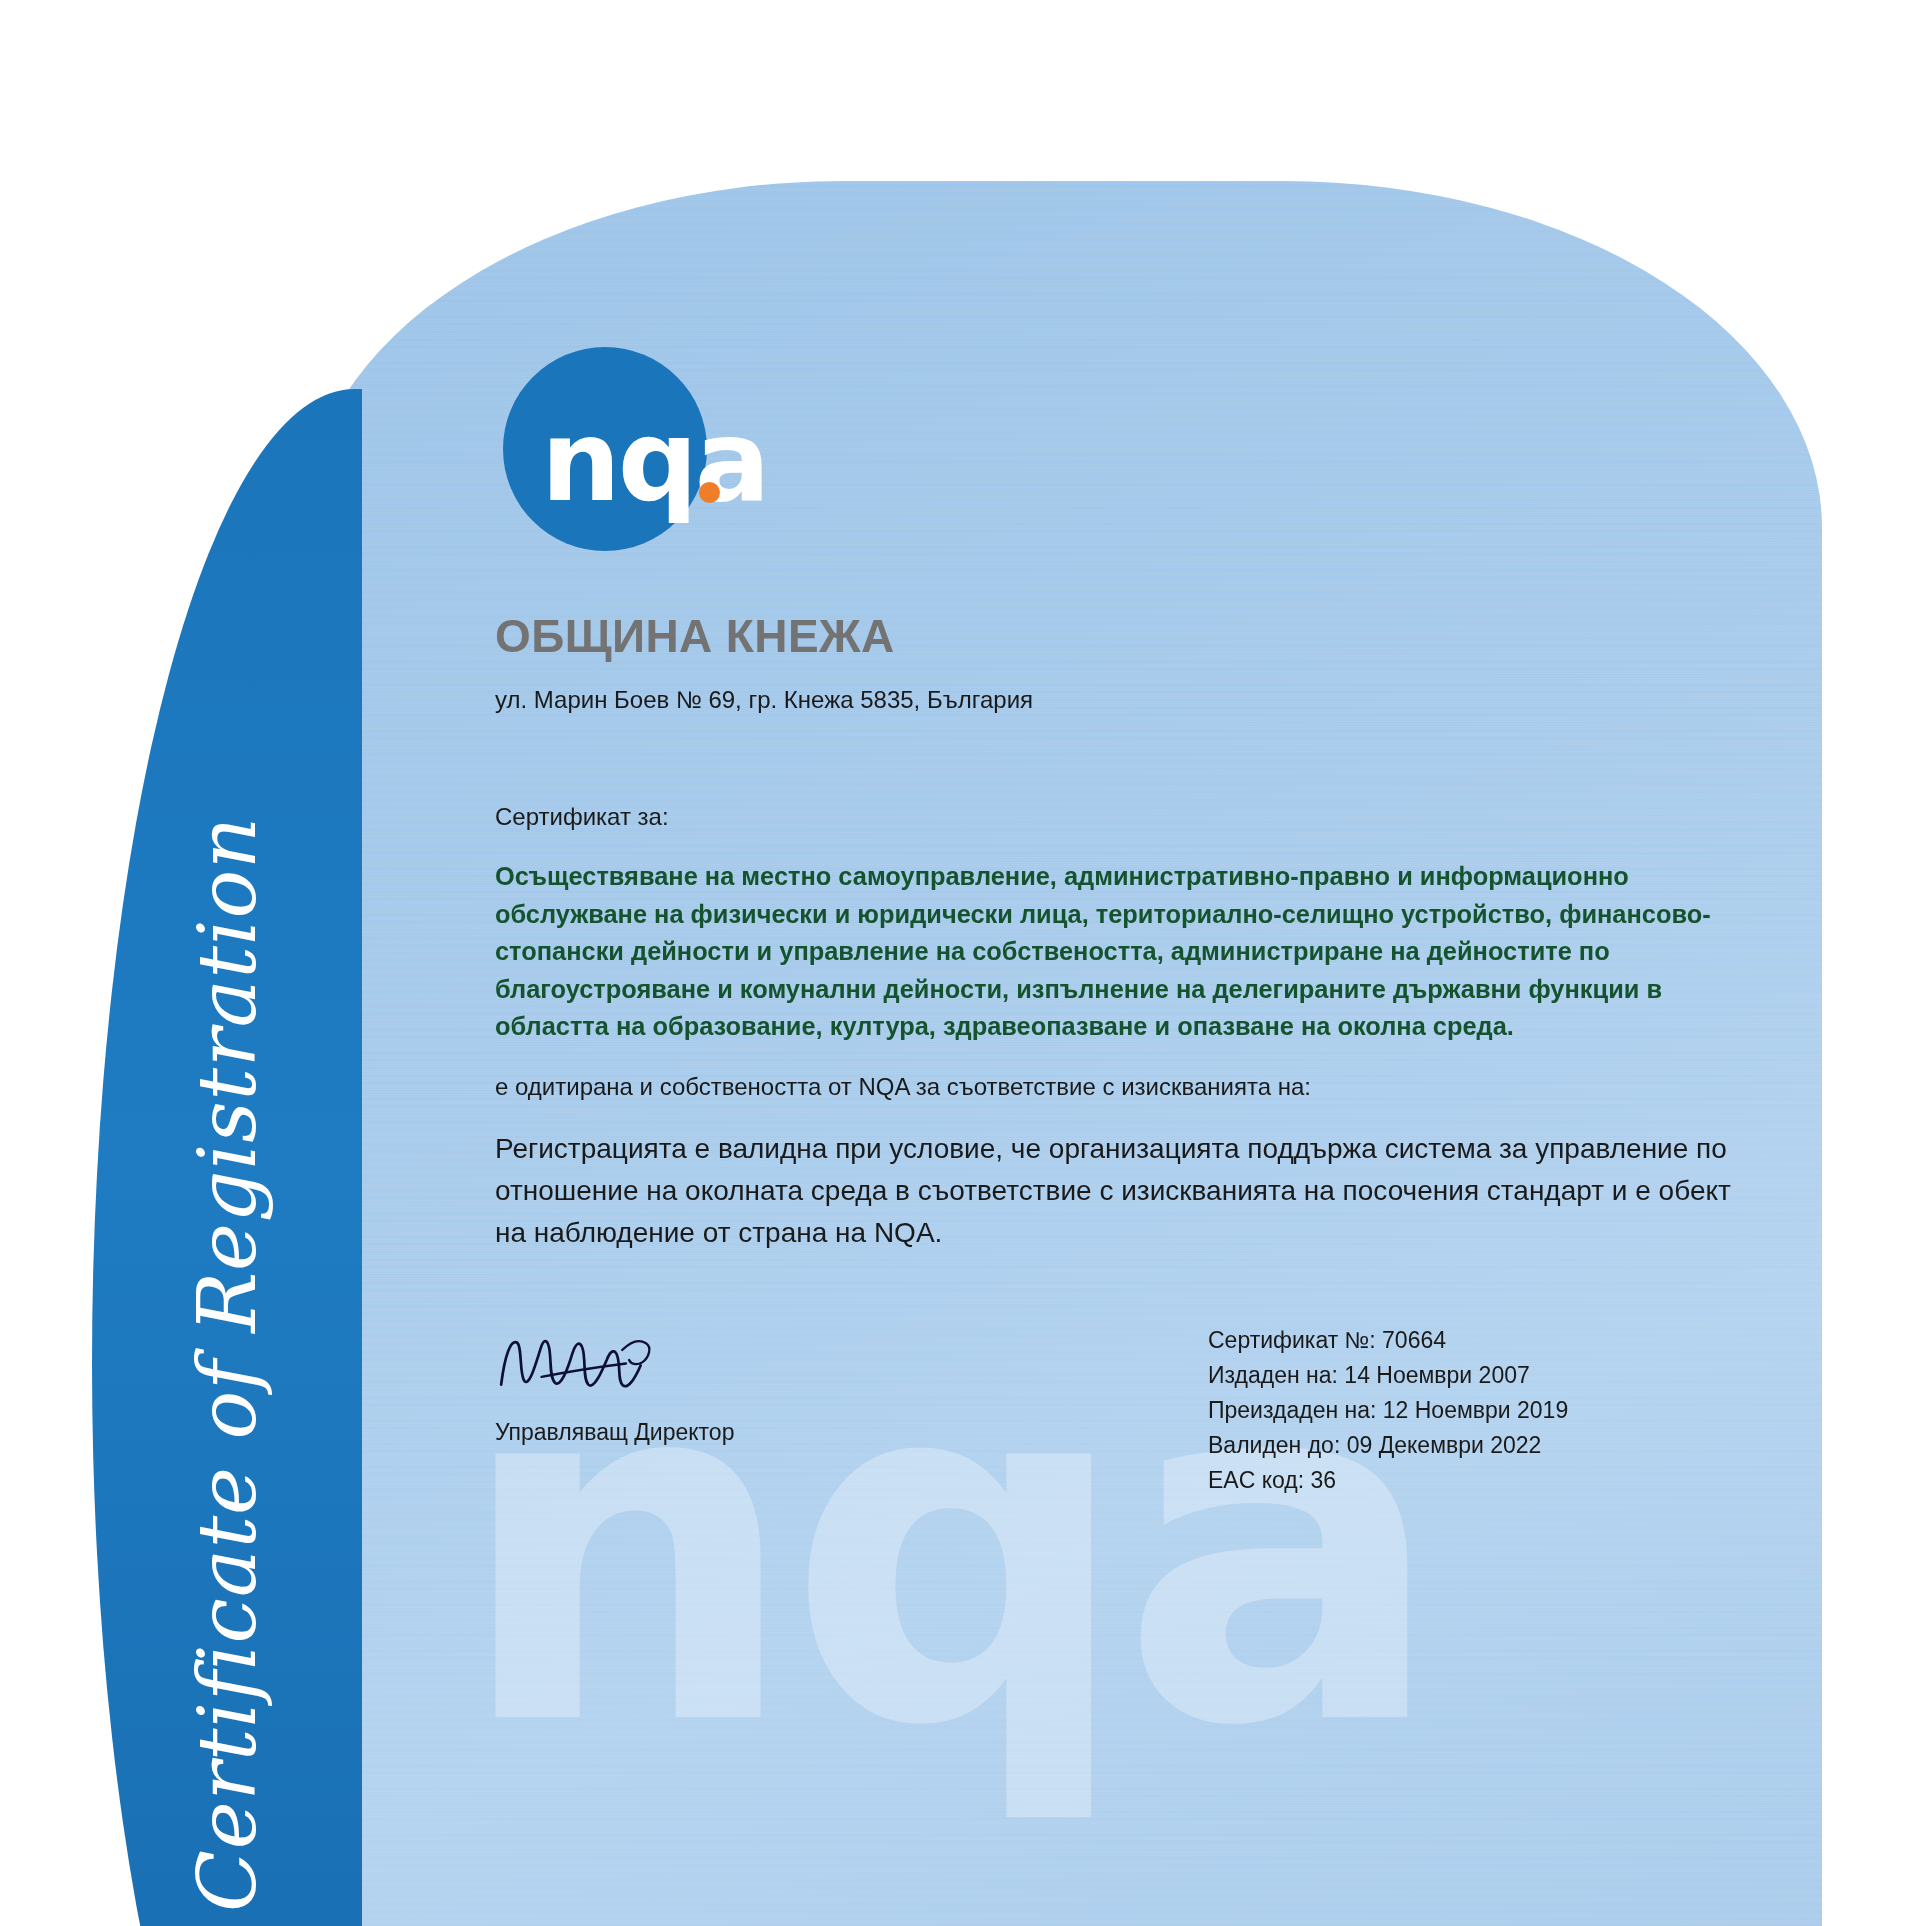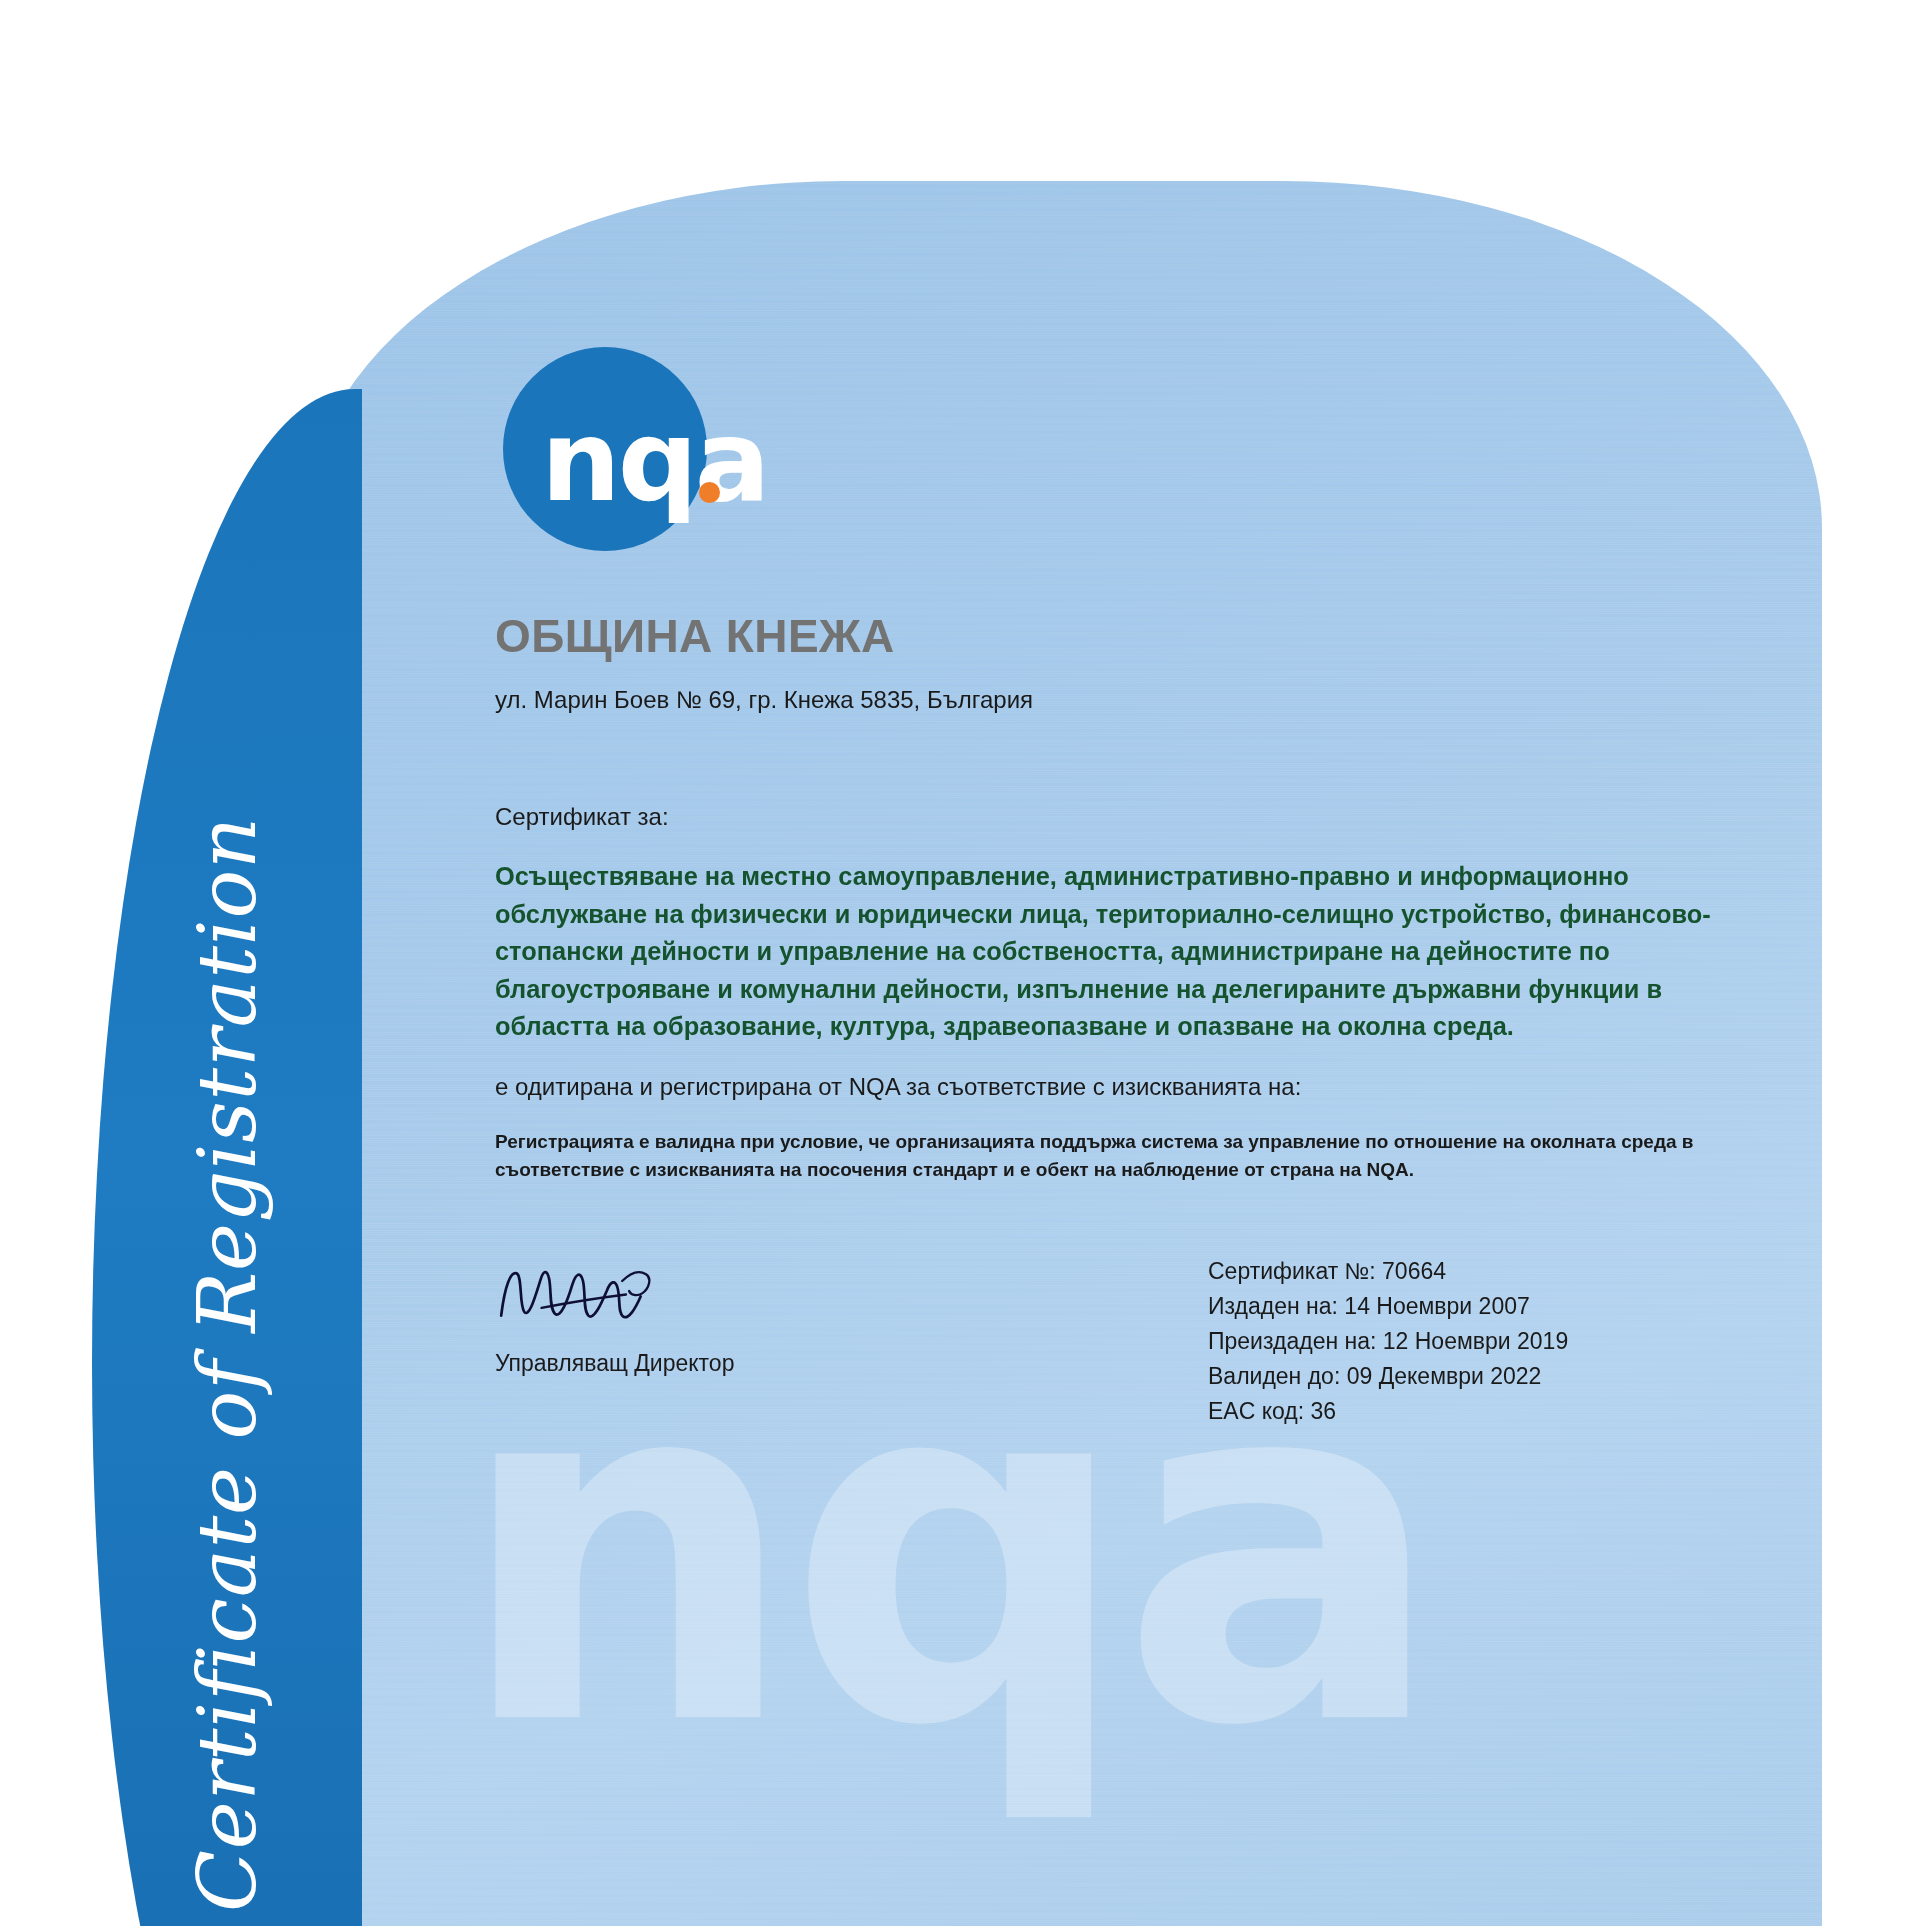--- a/index.html
+++ b/index.html
@@ -170,24 +170,23 @@
     margin: 0 0 27px 0;
   }
   .standard {
     font-size: 50px;
     font-weight: 700;
     color: #111111;
     margin: 7.7px 0 27px 0;
     letter-spacing: 0.4px;
   }
   .validity {
-    font-size: 19px;
+    font-size: 28px;
     line-height: 1.5;
     margin: 0 0 73px 0;
-    font-weight: bold;
   }
 
   
   .bottom-row {
     position: relative;
     width: 1244px;
     height: 239px;
   }
   .signature-block {
     position: absolute;
@@ -243,21 +242,21 @@
 
 
     <h1 class="org-name">ОБЩИНА КНЕЖА</h1>
 
     <p class="org-address">ул. Марин Боев № 69, гр. Кнежа 5835, България</p>
 
     <p class="applies-label">Сертификат за:</p>
 
     <p class="scope">Осъществяване на местно самоуправление, административно-правно и информационно обслужване на физически и юридически лица, териториално-селищно устройство, финансово-стопански дейности и управление на собствеността, администриране на дейностите по благоустрояване и комунални дейности, изпълнение на делегираните държавни функции в областта на образование, култура, здравеопазване и опазване на околна среда.</p>
 
-    <p class="audited">е одитирана и регистрирана от NQA за съответствие с изискванията на:</p>
+    <p class="audited">е одитирана и собствеността от NQA за съответствие с изискванията на:</p>
 
 
     <p class="validity">Регистрацията е валидна при условие, че организацията поддържа система за управление по отношение на околната среда в съответствие с изискванията на посочения стандарт и е обект на наблюдение от страна на NQA.</p>
 
     <div class="bottom-row">
       <div class="signature-block">
         <div class="signature-mark">
           <svg width="239" height="73" viewBox="0 0 620 190" xmlns="http://www.w3.org/2000/svg">
             <path d="M15 150 C25 70, 40 35, 55 40 C70 45, 62 120, 75 140 C88 158, 105 95, 118 55 C126 30, 135 32, 140 55 C146 85, 140 130, 155 145 C170 158, 188 110, 200 70 C210 38, 222 35, 228 60 C235 92, 228 135, 242 150 C256 163, 275 120, 290 85 C300 60, 312 55, 318 78 C326 108, 318 140, 332 152 C346 163, 365 130, 378 100" fill="none" stroke="#0f0f35" stroke-width="7" stroke-linecap="round"></path>
             <path d="M120 130 C170 120, 260 105, 340 95" fill="none" stroke="#0f0f35" stroke-width="6" stroke-linecap="round"></path>

